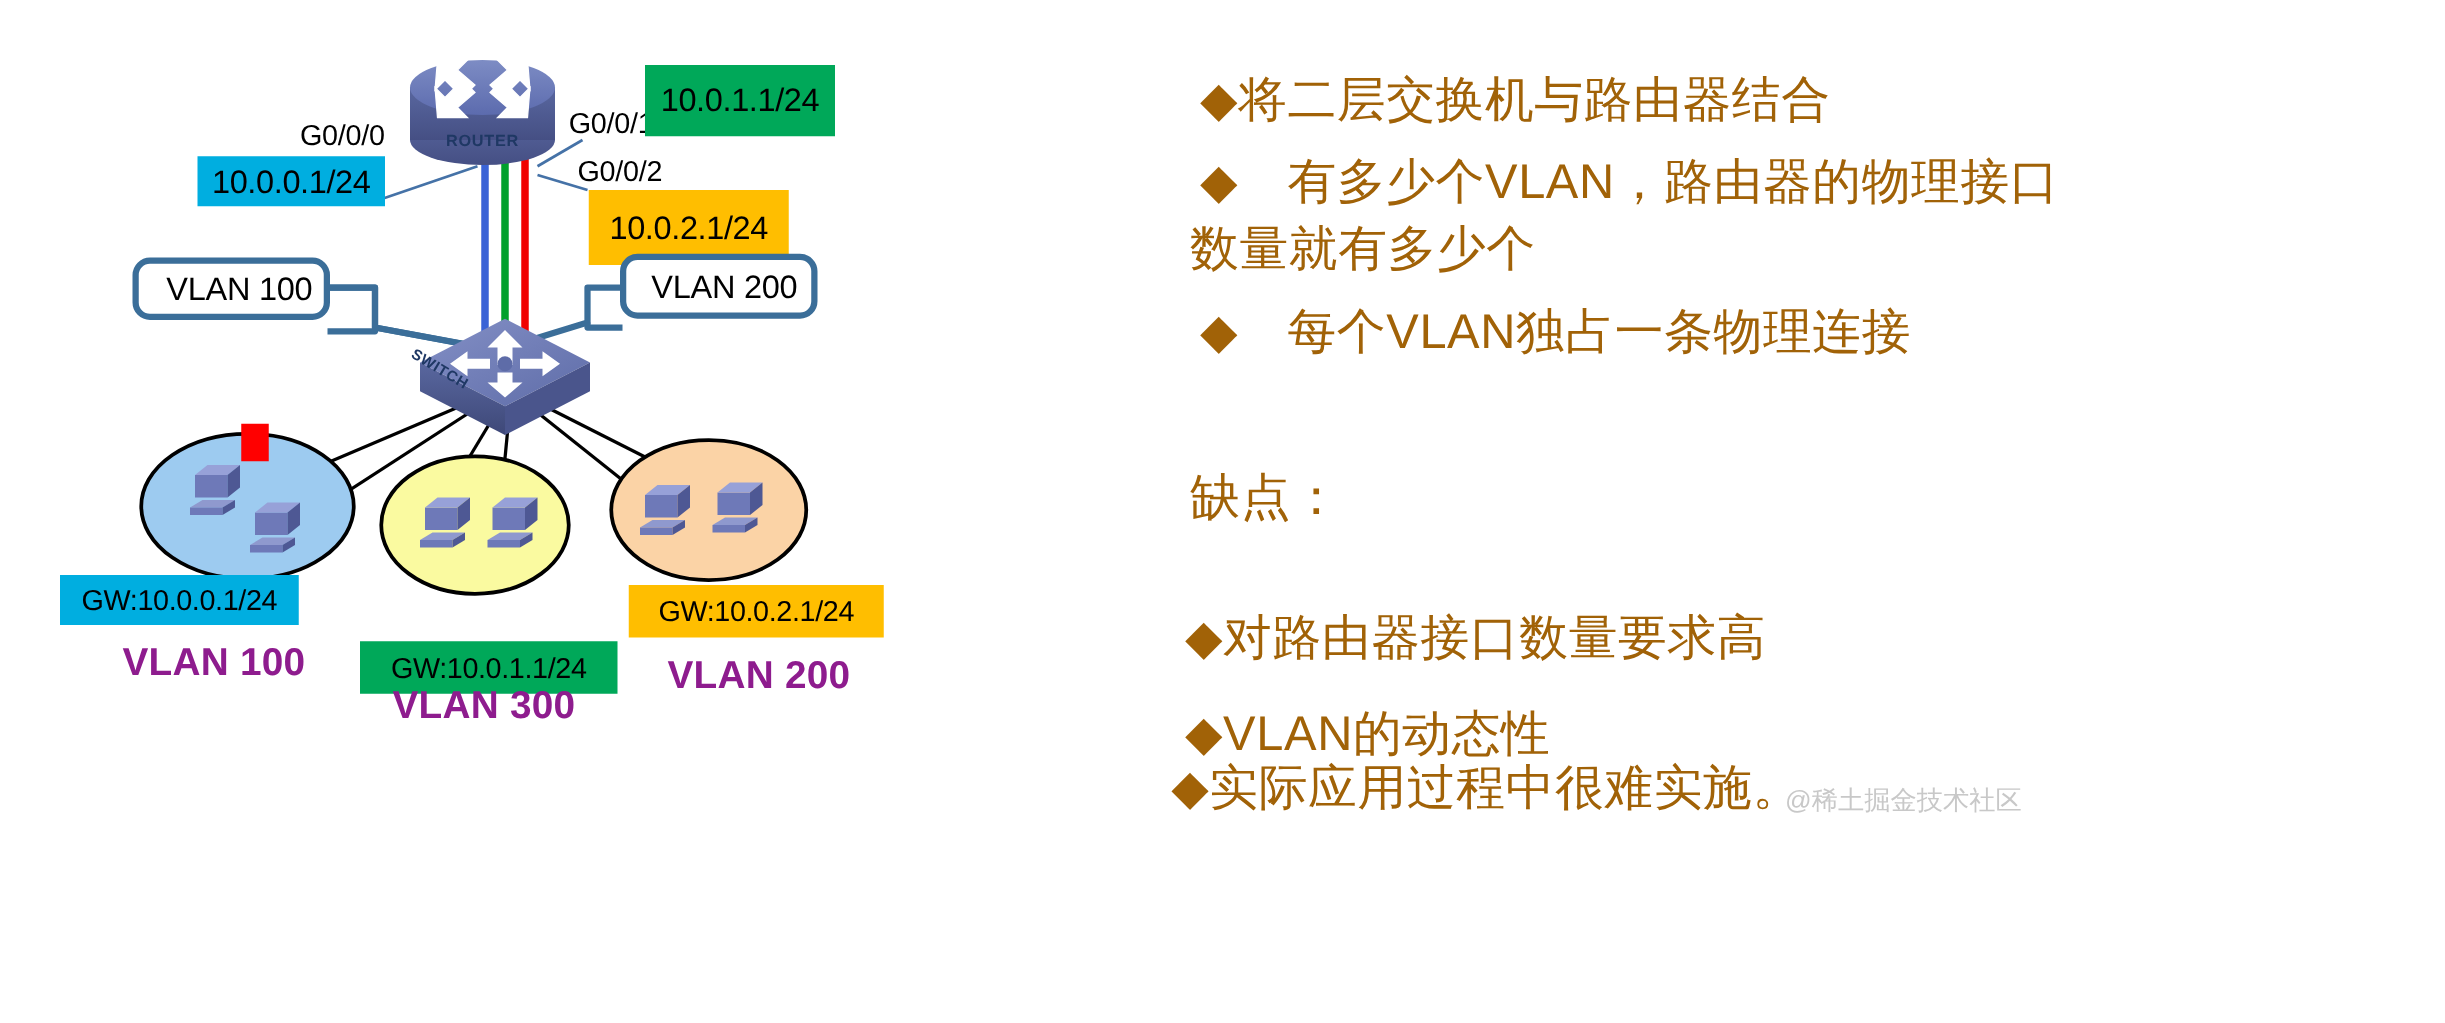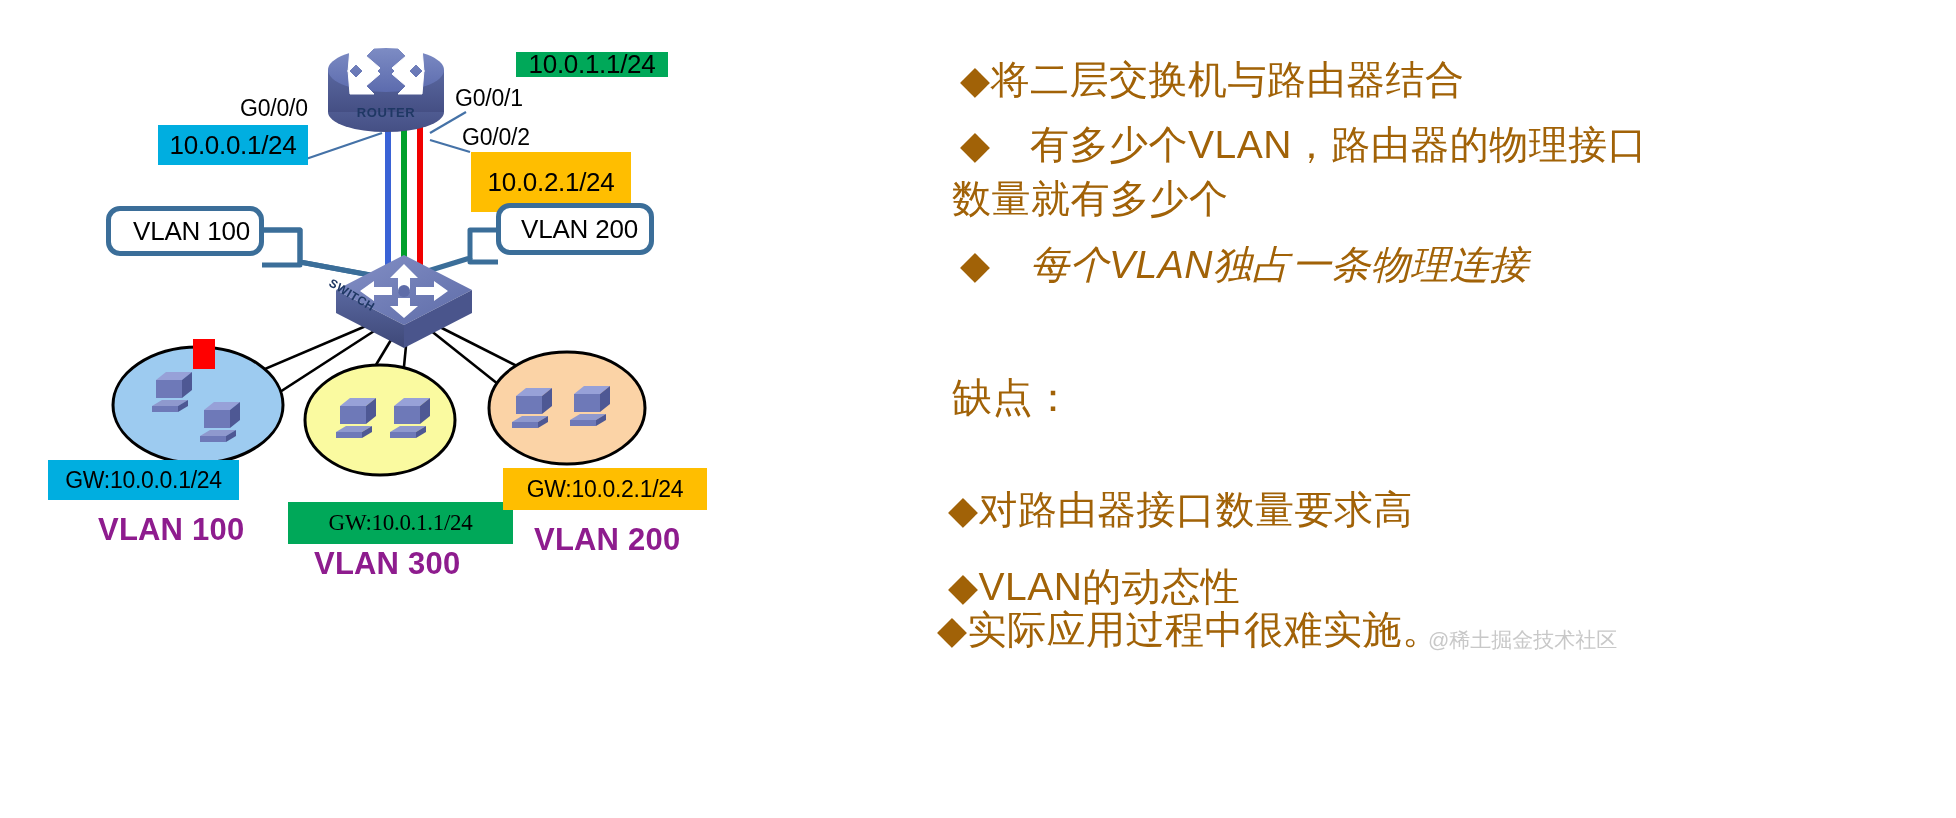--- a/index.html
+++ b/index.html
@@ -298,46 +298,46 @@
     </svg>
 
     <div class="devlabel router" style="left:356px; top:105px; width:60px; text-align:center;">ROUTER</div>
     <div class="devlabel switch" style="left:322px; top:288px; width:60px; text-align:center; transform:rotate(31deg);">SWITCH</div>
 
     <div class="portlabel" style="left:240px; top:95px;">G0/0/0</div>
     <div class="portlabel" style="left:455px; top:85px;">G0/0/1</div>
     <div class="portlabel" style="left:462px; top:124px;">G0/0/2</div>
 
     <div class="ipchip cyan" style="left:158px; top:125px; width:150px; height:40px;">10.0.0.1/24</div>
-    <div class="ipchip green" style="left:516px; top:52px; width:152px; height:25px;">10.0.1.1/24</div>
+    <div class="ipchip green" style="left:516px; top:52px; width:152px; height:57px;">10.0.1.1/24</div>
     <div class="ipchip amber" style="left:471px; top:152px; width:160px; height:60px;">10.0.2.1/24</div>
 
     <div class="callout" style="left:106px; top:206px; width:158px; height:50px;">
       <span>VLAN 100</span>
     </div>
     <div class="callout right" style="left:496px; top:203px; width:158px; height:52px;">
       <span>VLAN 200</span>
     </div>
 
     <div class="redsquare" style="left:193px; top:339px; width:22px; height:30px;"></div>
 
     <div class="gwchip cyan" style="left:48px; top:460px; width:191px; height:40px;">GW:10.0.0.1/24</div>
-    <div class="gwchip green" style="left:288px; top:502px; width:225px; height:42px;font-family:Liberation Serif, serif;">GW:10.0.1.1/24</div>
+    <div class="gwchip green" style="left:288px; top:513px; width:206px; height:42px;">GW:10.0.1.1/24</div>
     <div class="gwchip amber" style="left:503px; top:468px; width:204px; height:42px;">GW:10.0.2.1/24</div>
 
     <div class="vlantitle" style="left:98px; top:512px;">VLAN 100</div>
     <div class="vlantitle" style="left:314px; top:546px;text-align:center;">VLAN 300</div>
     <div class="vlantitle" style="left:534px; top:522px;">VLAN 200</div>
   </div>
 
   <div id="textpanel">
     <div class="cn-line" style="left:30px; top:53px;">◆将二层交换机与路由器结合</div>
     <div class="cn-line" style="left:30px; top:118px;">◆　有多少个VLAN，路由器的物理接口</div>
     <div class="cn-line" style="left:22px; top:172px;">数量就有多少个</div>
-    <div class="cn-line" style="left:30px; top:238px;font-style:italic;">◆　每个VLAN独占一条物理连接</div>
+    <div class="cn-line" style="left:30px; top:238px;">◆　每个VLAN独占一条物理连接</div>
 
     <div class="cn-line big" style="left:22px; top:370px;">缺点：</div>
 
     <div class="cn-line" style="left:18px; top:483px;">◆对路由器接口数量要求高</div>
     <div class="cn-line" style="left:18px; top:543px;margin-top:17px;">◆VLAN的动态性</div>
     <div class="cn-line" style="left:7px; top:603px;">◆实际应用过程中很难实施。</div>
 
     <div class="watermark" style="left:498px; top:626px;">@稀土掘金技术社区</div>
   </div>
 

